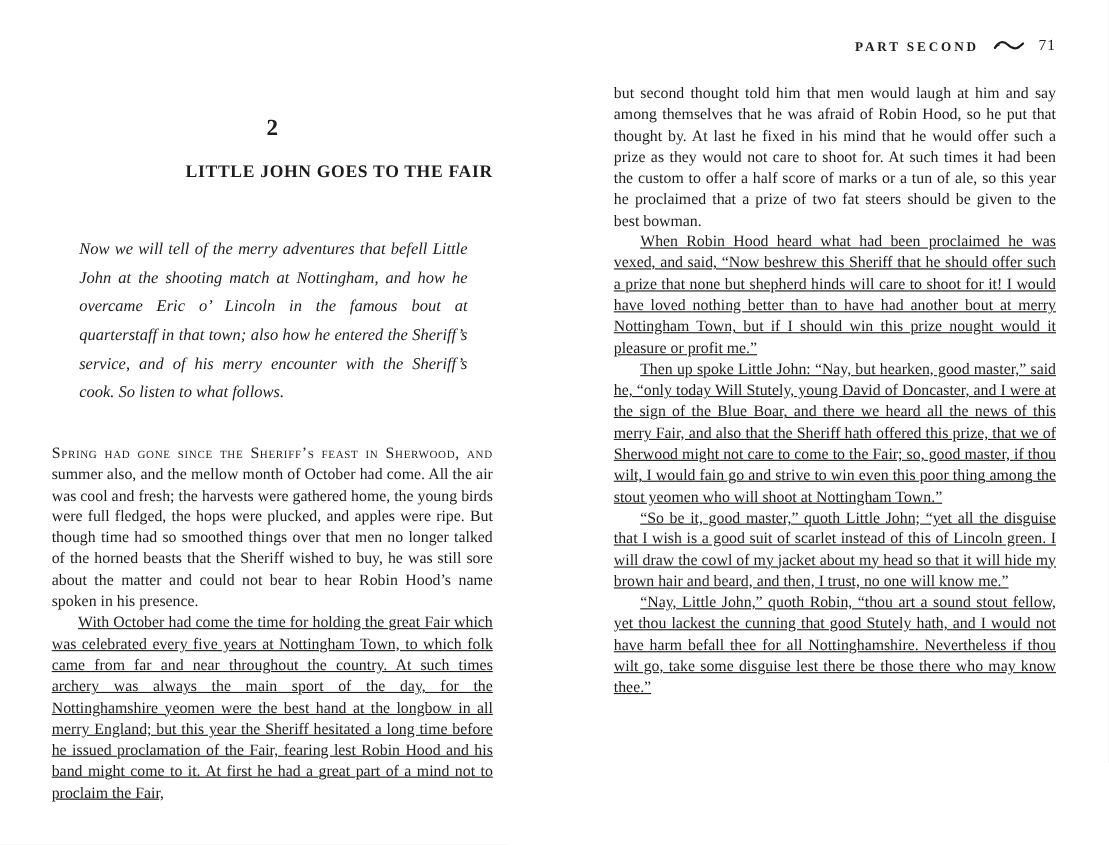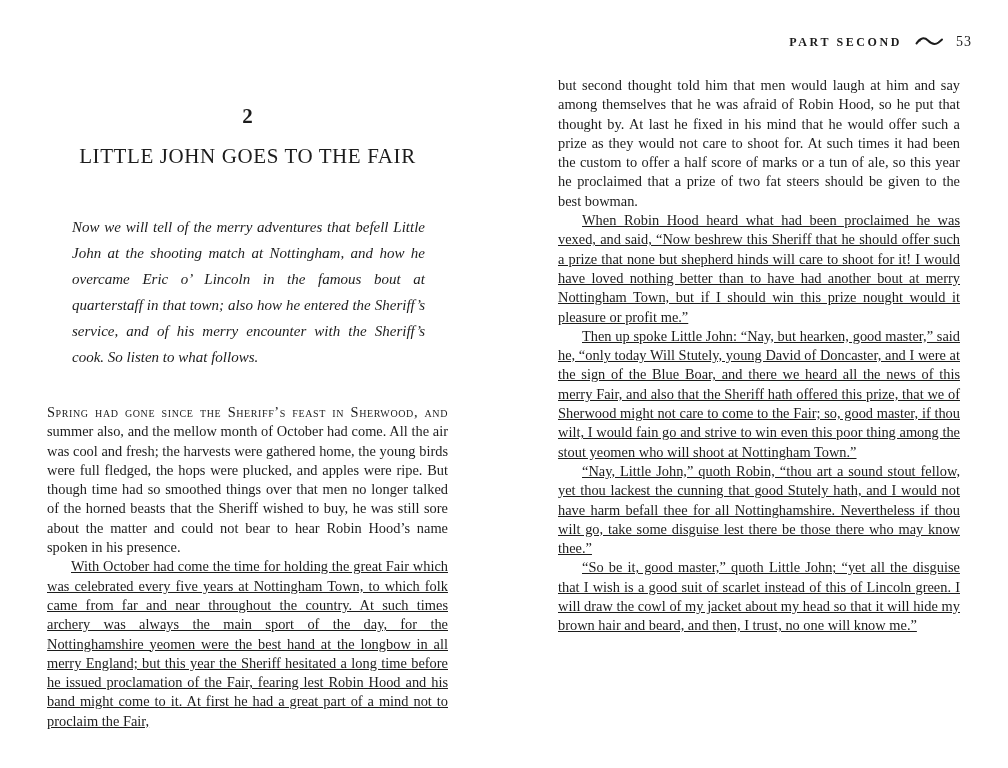--- a/index.html
+++ b/index.html
@@ -12,21 +12,21 @@
     height: 768px;
     background: #ffffff;
     color: #1c1c1c;
     overflow: hidden;
   }
 
   
   .running-head {
     position: absolute;
     top: 34px;
-    right: 36px;
+    right: 48px;
     display: flex;
     align-items: center;
     gap: 12px;
     color: #1c1c1c;
   }
   .running-head .part {
     font-size: 12px;
     letter-spacing: 2.6px;
     font-weight: bold;
   }
@@ -46,23 +46,23 @@
     top: 104px;
     width: 100%;
     text-align: center;
     font-size: 21px;
     font-weight: bold;
   }
   .chapter-title {
     position: absolute;
     top: 143px;
     width: 100%;
-    text-align: center;
-    font-size: 21px;
-    font-weight: normal;
+    text-align: right;
+    font-size: 16px;
+    font-weight: bold;
     line-height: 27px;
     letter-spacing: 0.6px;
   }
   .chapter-title span { display: block; }
 
   .epigraph {
     position: absolute;
     top: 214px;
     left: 25px;
     width: 353px;
@@ -95,21 +95,21 @@
 <body>
 
 <div class="spread">
 
   <header class="running-head">
     <span class="part">PART SECOND</span>
     <svg class="orn" width="30" height="12" viewBox="0 0 30 12" aria-hidden="true">
       <path d="M2.5,7.5 C 6,1.5 10.5,1 14,4.5 C 17,7.5 20.5,9.5 24.5,6.5 C 26,5.3 27,4.5 28,3.5" fill="none" stroke="#1c1c1c" stroke-width="2" stroke-linecap="round"></path>
       <path d="M2.5,7.5 C 4,5.8 5,5.2 6.5,4.8" fill="none" stroke="#1c1c1c" stroke-width="1" stroke-linecap="round"></path>
     </svg>
-    <span class="pagenum">53</span>
+    <span class="pagenum">71</span>
   </header>
 
   <section class="page page-left">
     <div class="chapnum">2</div>
 
     <h1 class="chapter-title">
       <span>LITTLE JOHN GOES TO THE FAIR</span>
     </h1>
 
     <p class="epigraph">Now we will tell of the merry adventures that befell Little John at the shooting match at Nottingham, and how he overcame Eric o’ Lincoln in the famous bout at quarterstaff in that town; also how he entered the Sheriff’s service, and of his merry encounter with the Sheriff’s cook. So listen to what follows.</p>
@@ -120,18 +120,18 @@
       </p>
       <p class="indent">With October had come the time for holding the great Fair which was celebrated every five years at Nottingham Town, to which folk came from far and near throughout the country. At such times archery was always the main sport of the day, for the Nottinghamshire yeomen were the best hand at the longbow in all merry England; but this year the Sheriff hesitated a long time before he issued proclamation of the Fair, fearing lest Robin Hood and his band might come to it. At first he had a great part of a mind not to proclaim the Fair,</p>
     </div>
   </section>
 
   <section class="page page-right">
     <div class="body-col">
       <p>but second thought told him that men would laugh at him and say among themselves that he was afraid of Robin Hood, so he put that thought by. At last he fixed in his mind that he would offer such a prize as they would not care to shoot for. At such times it had been the custom to offer a half score of marks or a tun of ale, so this year he proclaimed that a prize of two fat steers should be given to the best bowman.</p>
       <p class="indent">When Robin Hood heard what had been proclaimed he was vexed, and said, “Now beshrew this Sheriff that he should offer such a prize that none but shepherd hinds will care to shoot for it! I would have loved nothing better than to have had another bout at merry Nottingham Town, but if I should win this prize nought would it pleasure or profit me.”</p>
       <p class="indent">Then up spoke Little John: “Nay, but hearken, good master,” said he, “only today Will Stutely, young David of Doncaster, and I were at the sign of the Blue Boar, and there we heard all the news of this merry Fair, and also that the Sheriff hath offered this prize, that we of Sherwood might not care to come to the Fair; so, good master, if thou wilt, I would fain go and strive to win even this poor thing among the stout yeomen who will shoot at Nottingham Town.”</p>
+      <p class="indent">“So be it, good master,” quoth Little John; “yet all the disguise that I wish is a good suit of scarlet instead of this of Lincoln green. I will draw the cowl of my jacket about my head so that it will hide my brown hair and beard, and then, I trust, no one will know me.”</p>
       <p class="indent">“Nay, Little John,” quoth Robin, “thou art a sound stout fellow, yet thou lackest the cunning that good Stutely hath, and I would not have harm befall thee for all Nottinghamshire. Nevertheless if thou wilt go, take some disguise lest there be those there who may know thee.”</p>
-      <p class="indent">“So be it, good master,” quoth Little John; “yet all the disguise that I wish is a good suit of scarlet instead of this of Lincoln green. I will draw the cowl of my jacket about my head so that it will hide my brown hair and beard, and then, I trust, no one will know me.”</p>
     </div>
   </section>
 
 </div>
 
 </body></html>

